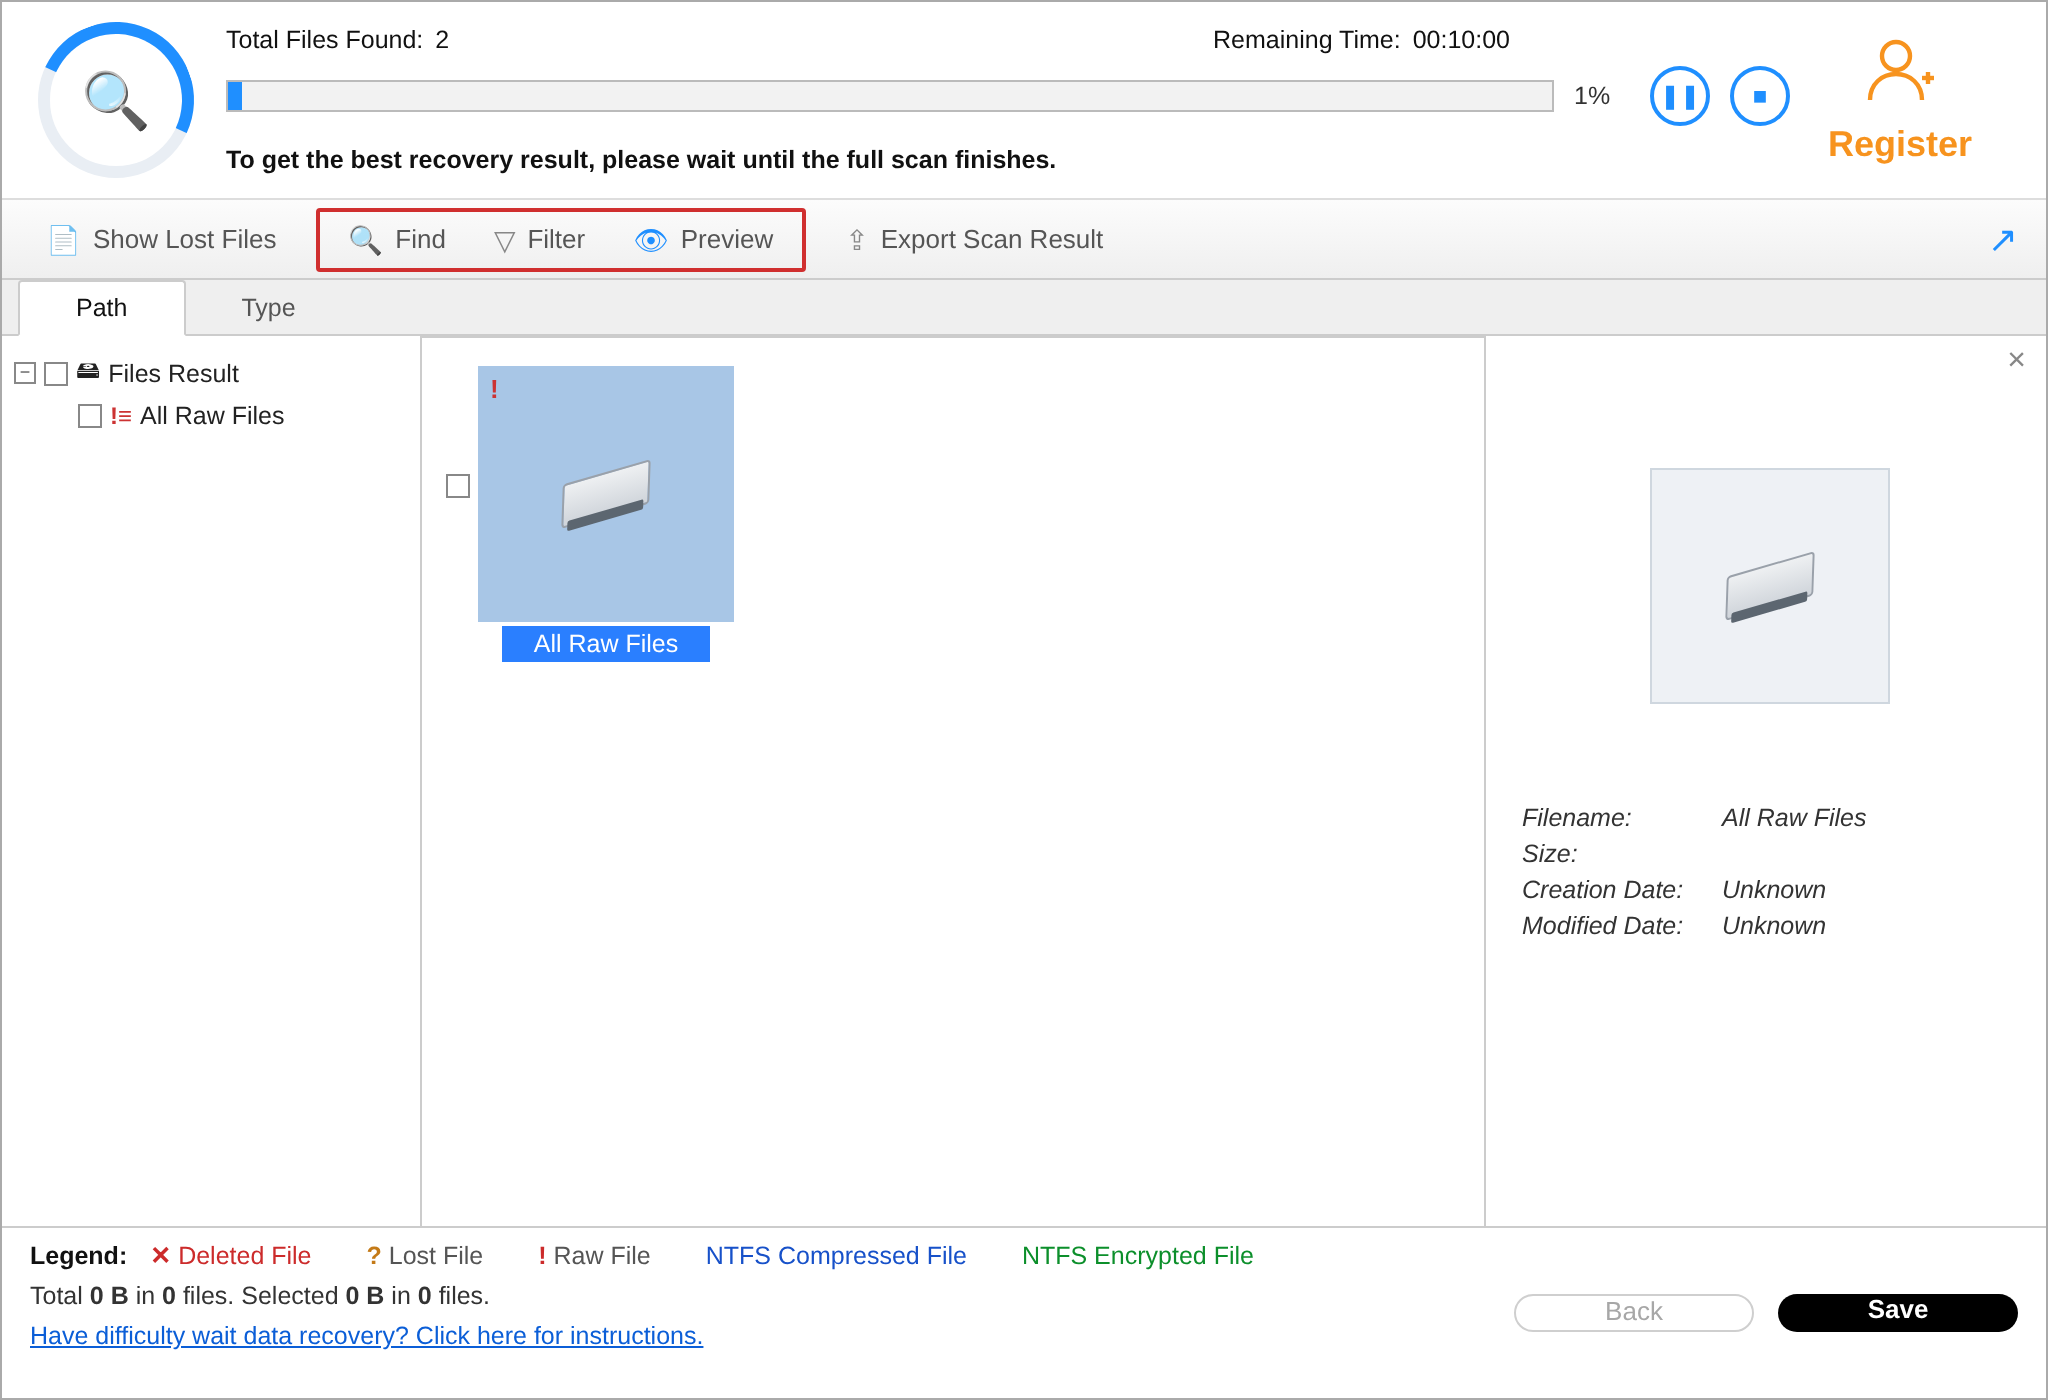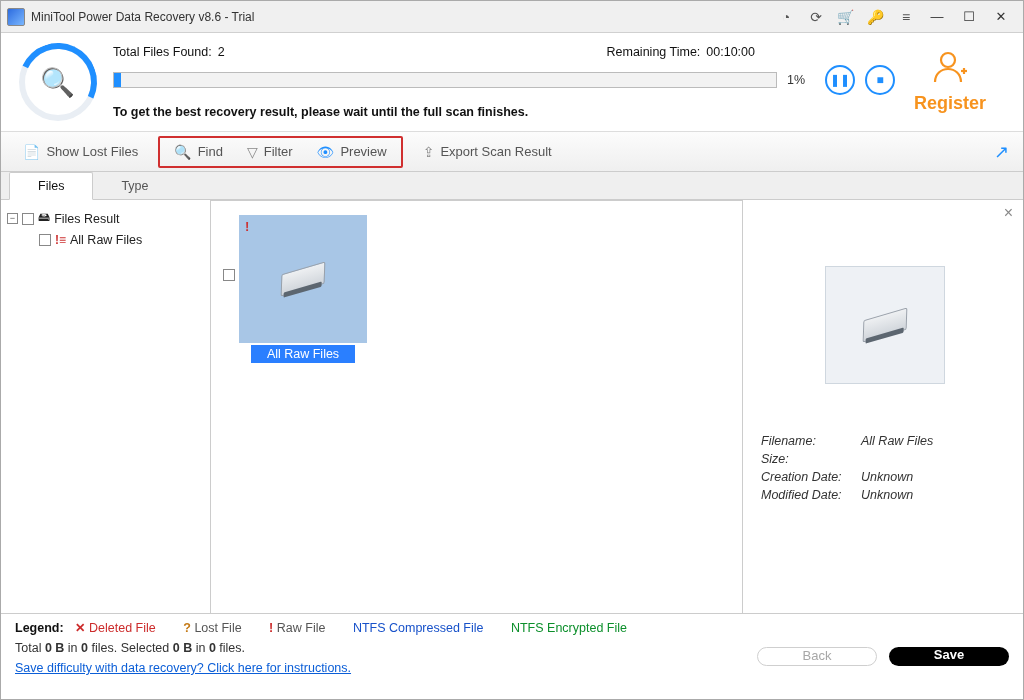--- a/index.html
+++ b/index.html
@@ -92,33 +92,20 @@
   .footer-btns { margin-left:auto; display:flex; gap:12px; align-items:center; margin-top:-4px; }
   .btn { width:120px; height:19px; border-radius:16px; display:flex; align-items:flex-start; justify-content:center; font-size:13px; cursor:pointer; }
   .btn.ghost { border:1px solid #cfcfcf; color:#a7a7a7; background:#fff; }
   .btn.primary { background:#000000; color:#fff; font-weight:700; }
 </style>
 </head>
 <body>
 
 <div class="window">
 
-  <div class="titlebar">
-    <div class="appicon"></div>
-    <div>MiniTool Power Data Recovery v8.6 - Trial</div>
-    <div class="spacer"></div>
-    <div class="tb-ico">◔</div>
-    <div class="tb-ico">⟳</div>
-    <div class="tb-ico">🛒</div>
-    <div class="tb-ico">🔑</div>
-    <div class="tb-ico">≡</div>
-    <div class="tb-win">—</div>
-    <div class="tb-win">☐</div>
-    <div class="tb-win">✕</div>
-  </div>
 
   <div class="prog">
     <div class="prog-icon">
       <div class="prog-ring"></div>
         <div class="prog-arc"></div>
       <span class="prog-mag">🔍</span>
     </div>
     <div class="prog-body">
       <div class="prog-rowtop">
         <span>Total Files Found:</span>
@@ -178,21 +165,21 @@
       <span class="ico">⇪</span>
       <span>Export Scan Result</span>
     </div>
     <div class="spacer"></div>
     <div class="tool blue" style="padding:4px 4px;">
       <span class="ico" style="font-size:18px;">↗</span>
     </div>
   </div>
 
   <div class="tabs">
-    <div class="tab active"><span>Files</span></div>
+    <div class="tab active"><span>Path</span></div>
     <div class="tab"><span>Type</span></div>
   </div>
 
   <div class="main">
     <div class="tree">
       <div class="tree-row">
         <span class="twist">−</span>
         <span class="cb"></span>
         <span class="disk-ico">🖴</span>
         <span>Files Result</span>
@@ -252,21 +239,21 @@
       <span class="lg amber"><span class="m">?</span> <span>Lost File</span></span>
       <span class="lg raw"><span class="m">!</span> <span>Raw File</span></span>
       <span class="lg ntfsc">NTFS Compressed File</span>
       <span class="lg ntfse">NTFS Encrypted File</span>
     </div>
     <div class="footer-row2">
       <div>
         <div class="totals">
           <span>Total </span><b>0 B</b><span> in </span><b>0</b><span> files.   Selected </span><b>0 B</b><span> in </span><b>0</b><span> files.</span>
         </div>
-        <a class="help-link">Save difficulty with data recovery? Click here for instructions.</a>
+        <a class="help-link">Have difficulty wait data recovery? Click here for instructions.</a>
       </div>
       <div class="footer-btns">
         <div class="btn ghost">
             <span>Back</span>
           </div>
         <div class="btn primary">
             <span>Save</span>
           </div>
       </div>
     </div>

